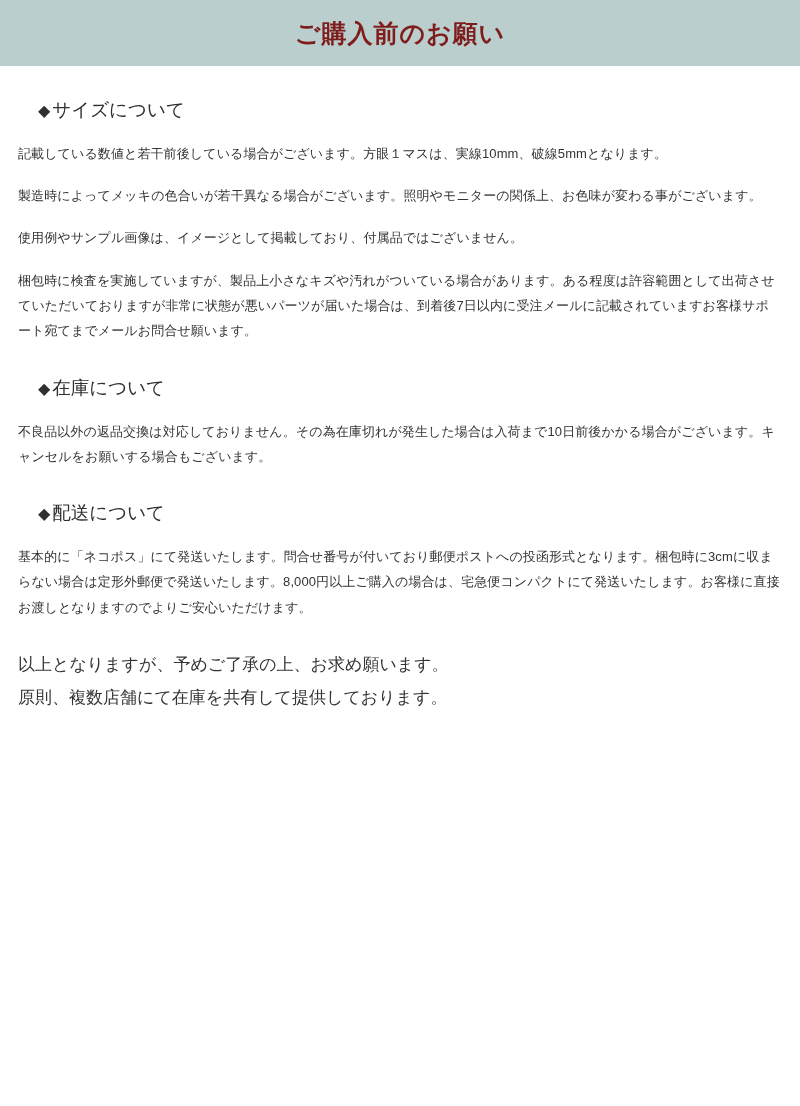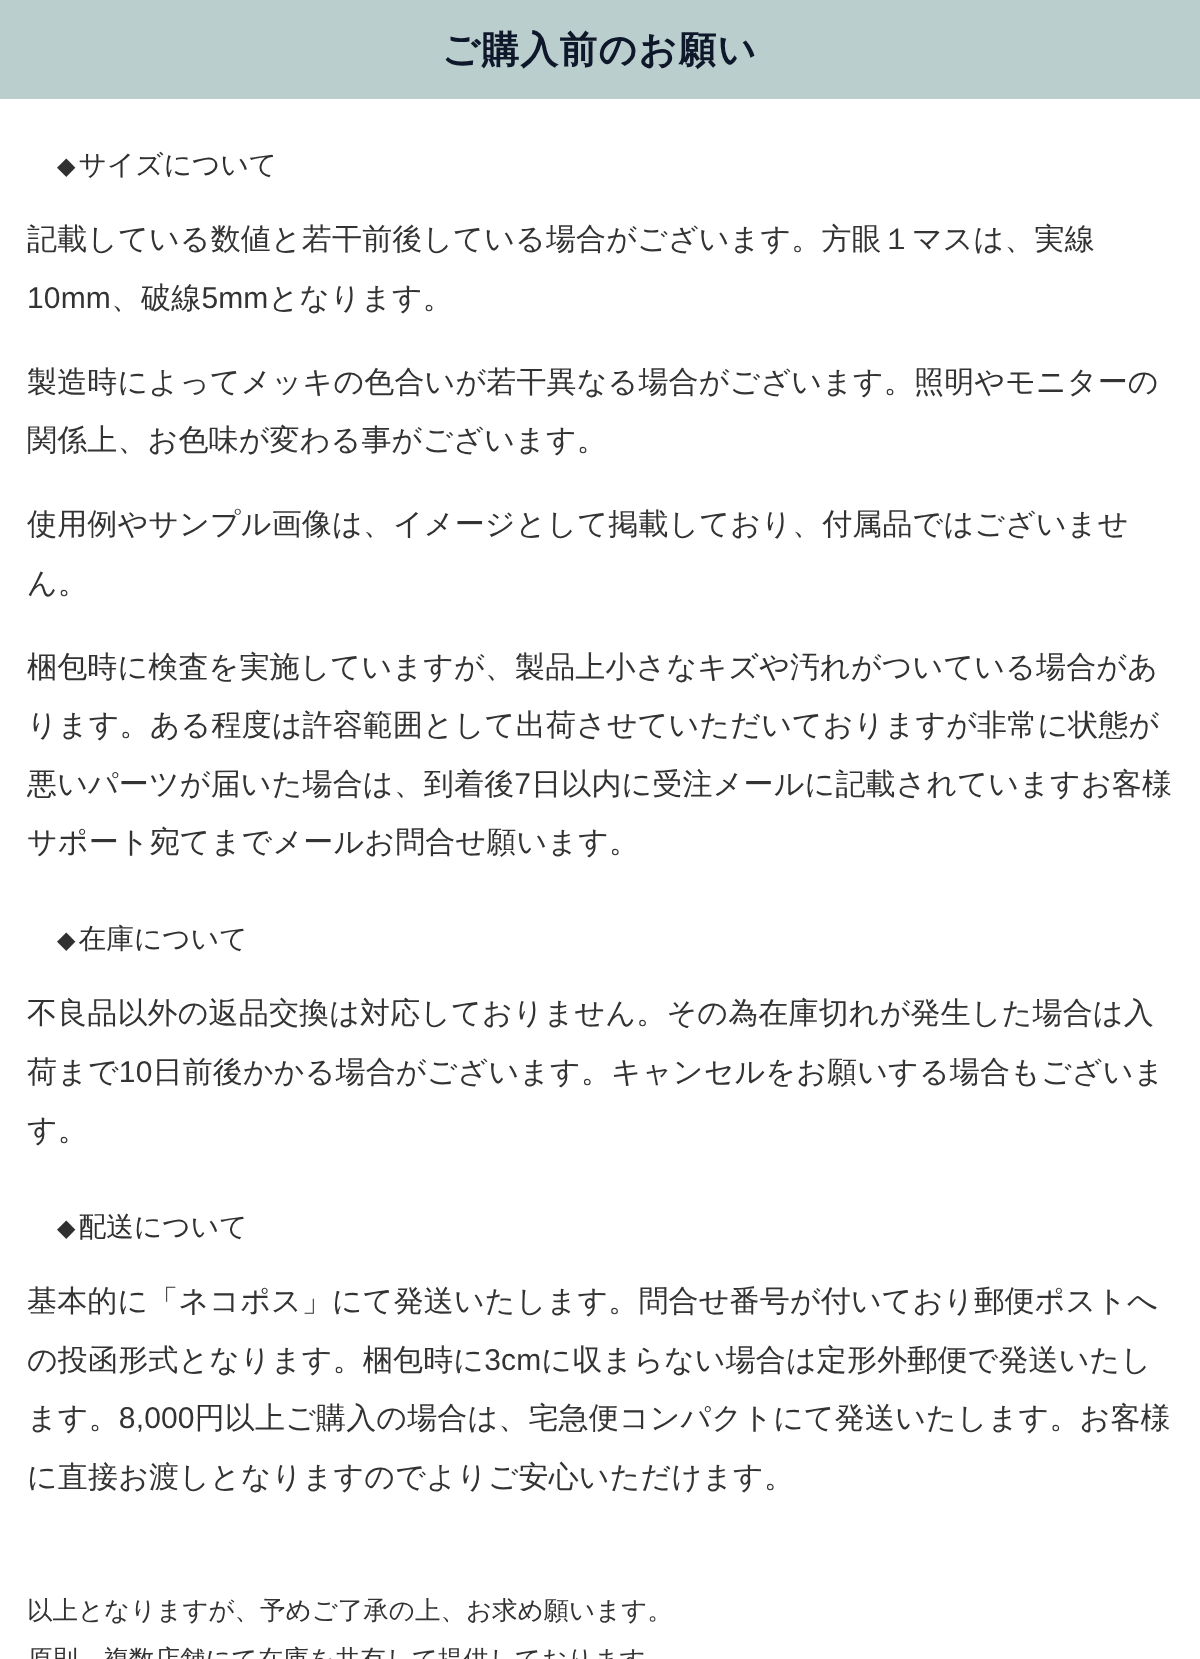--- a/index.html
+++ b/index.html
@@ -23,21 +23,21 @@
   .header-band {
     height: 66px;
     background: #b9cecd;
     display: flex;
     align-items: center;
     justify-content: center;
   }
   .header-title {
     font-size: 25px;
     font-weight: bold;
-    color: #0f172a;
+    color: #7f1d1d;
     letter-spacing: 1px;
     line-height: 1;
   }
   .content {
     padding: 0 18px 10px 18px;
     box-sizing: border-box;
   }
   .section {
     margin: 0;
   }
@@ -47,31 +47,31 @@
     color: #303030;
     margin: 30px 0 0 20px;
     line-height: 1.5;
   }
   .section-heading .diamond {
     color: #303030;
     font-size: 16px;
     margin-right: 2px;
   }
   .section-body {
-    font-size: 20px;
+    font-size: 13px;
     line-height: 1.95;
     color: #333333;
     margin: 17px 0 0 0;
     letter-spacing: 0.1px;
   }
   .closing {
     font-size: 17px;
     line-height: 1.95;
     color: #333333;
-    margin-top: 52px;
+    margin-top: 28px;
   }
   .closing p {
     margin: 0;
   }
 </style>
 </head>
 <body>
 
 <div class="page">
 

